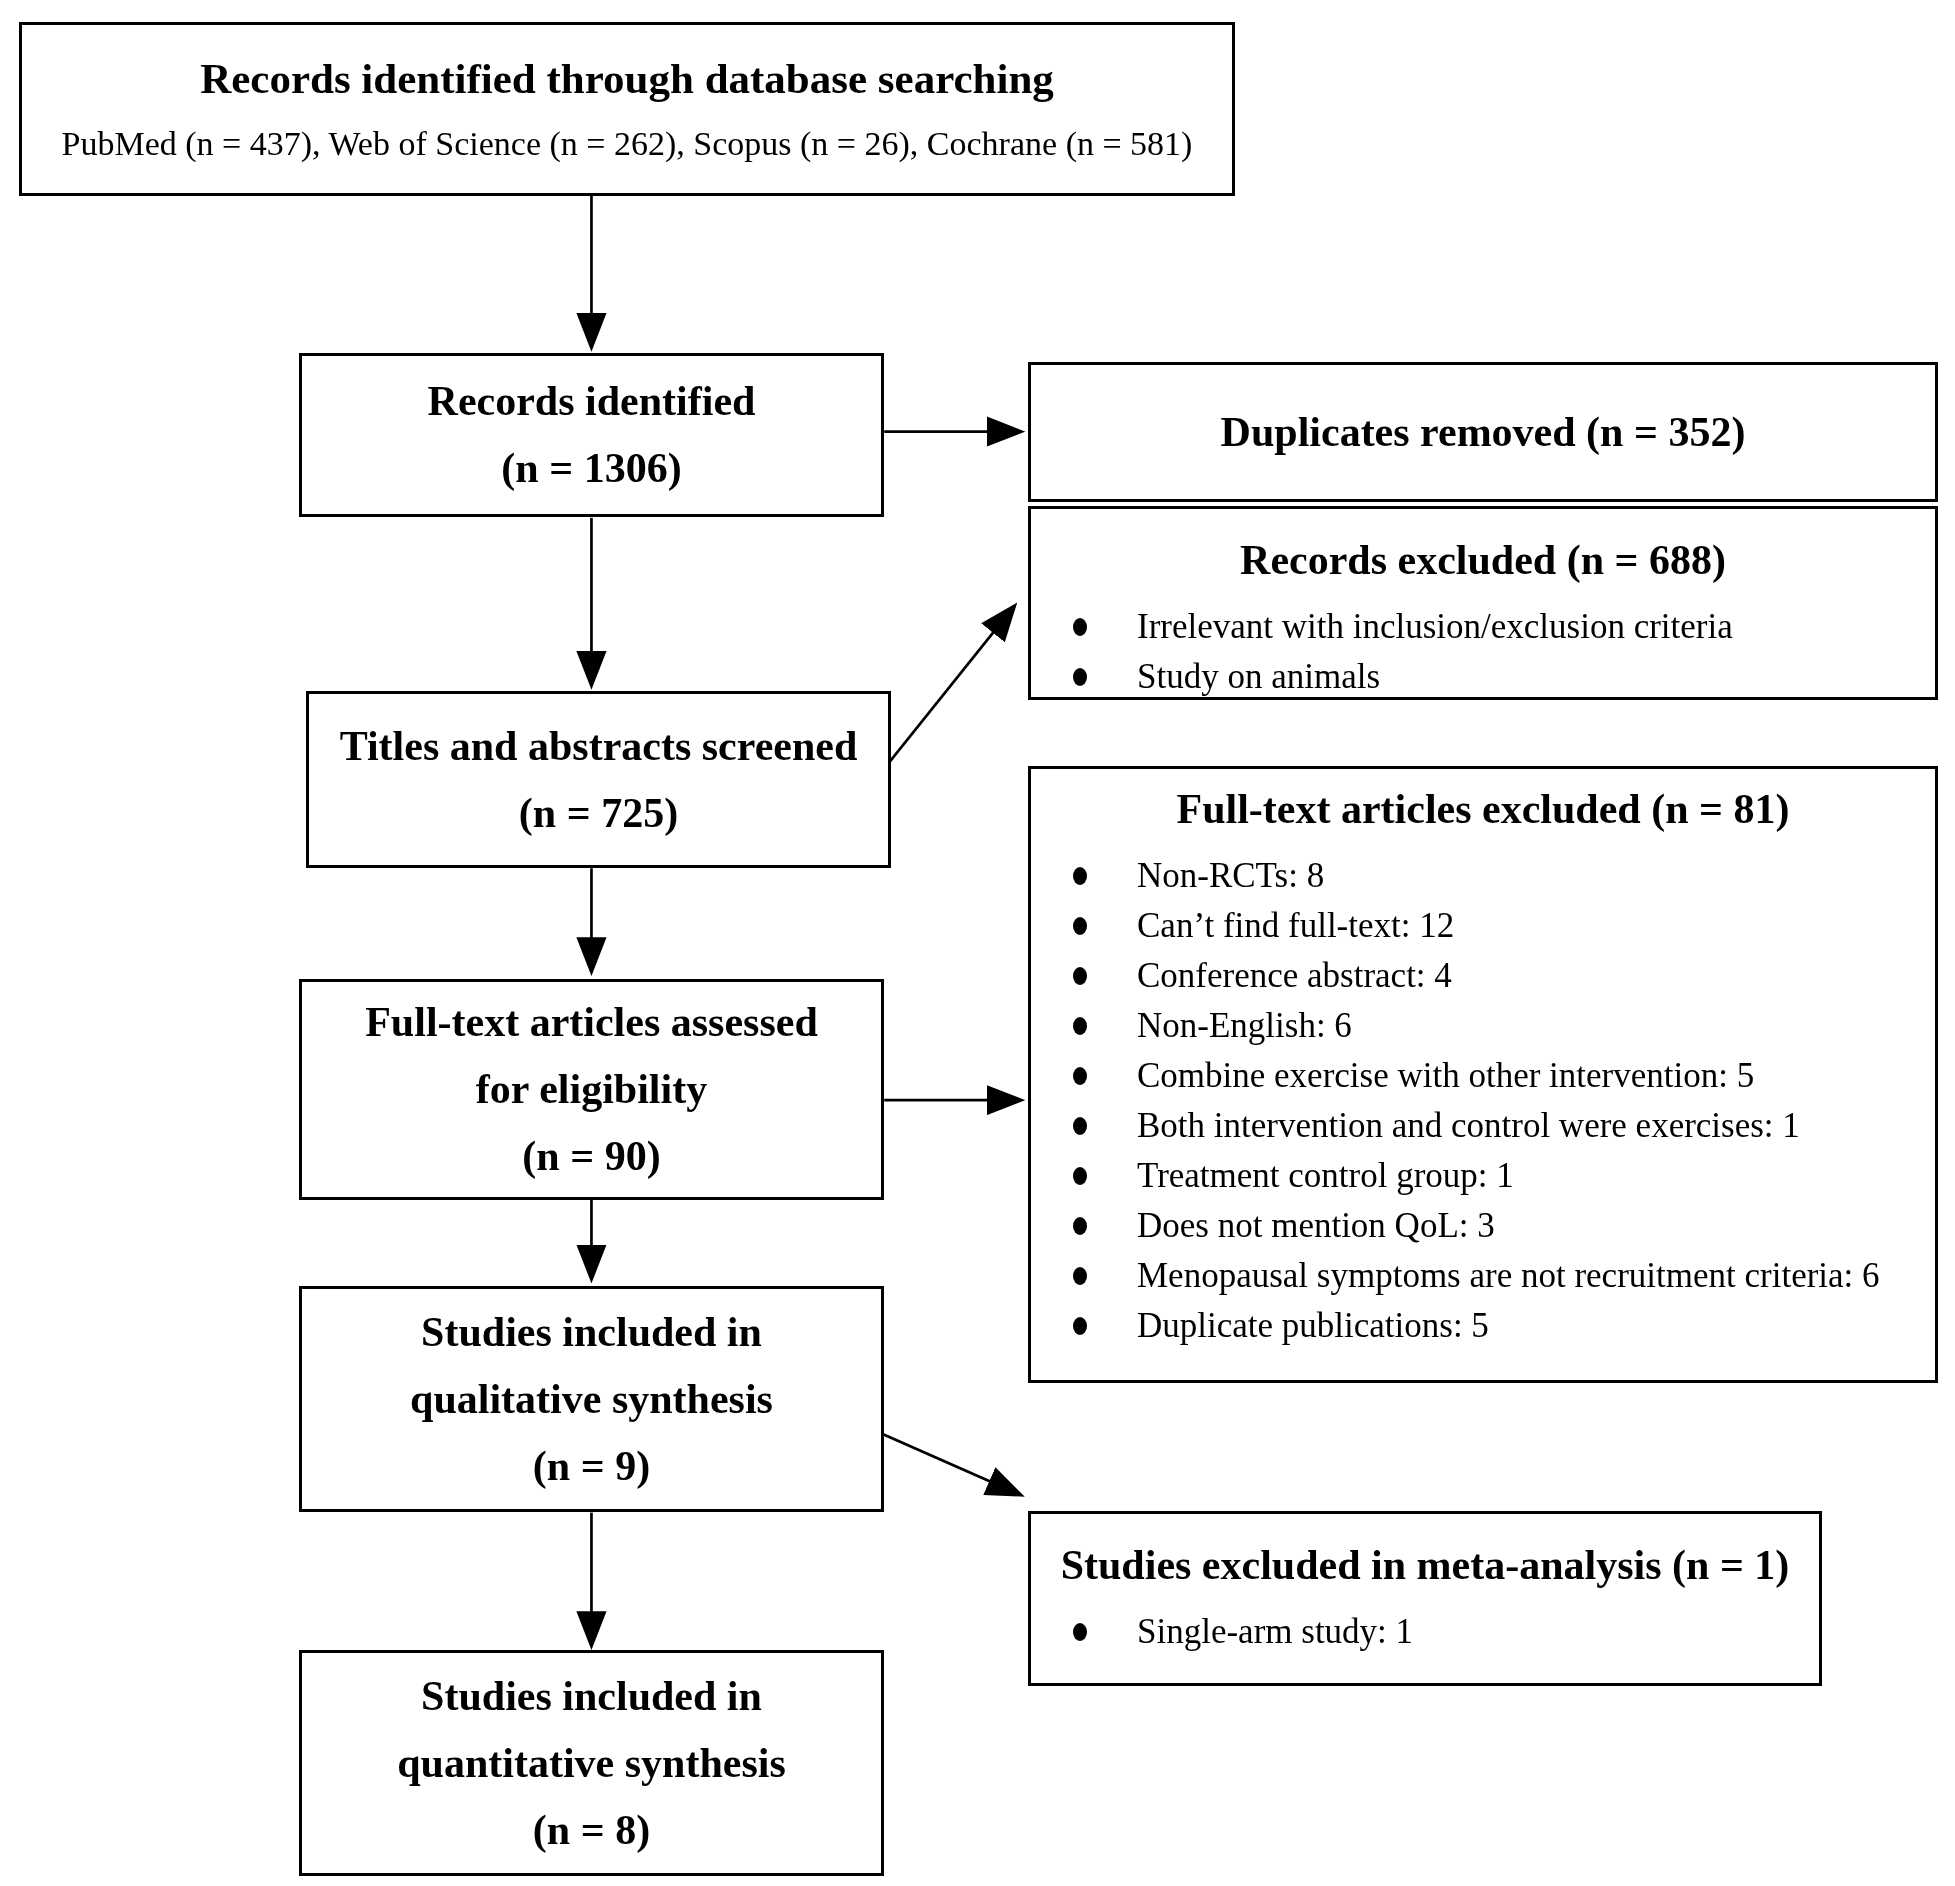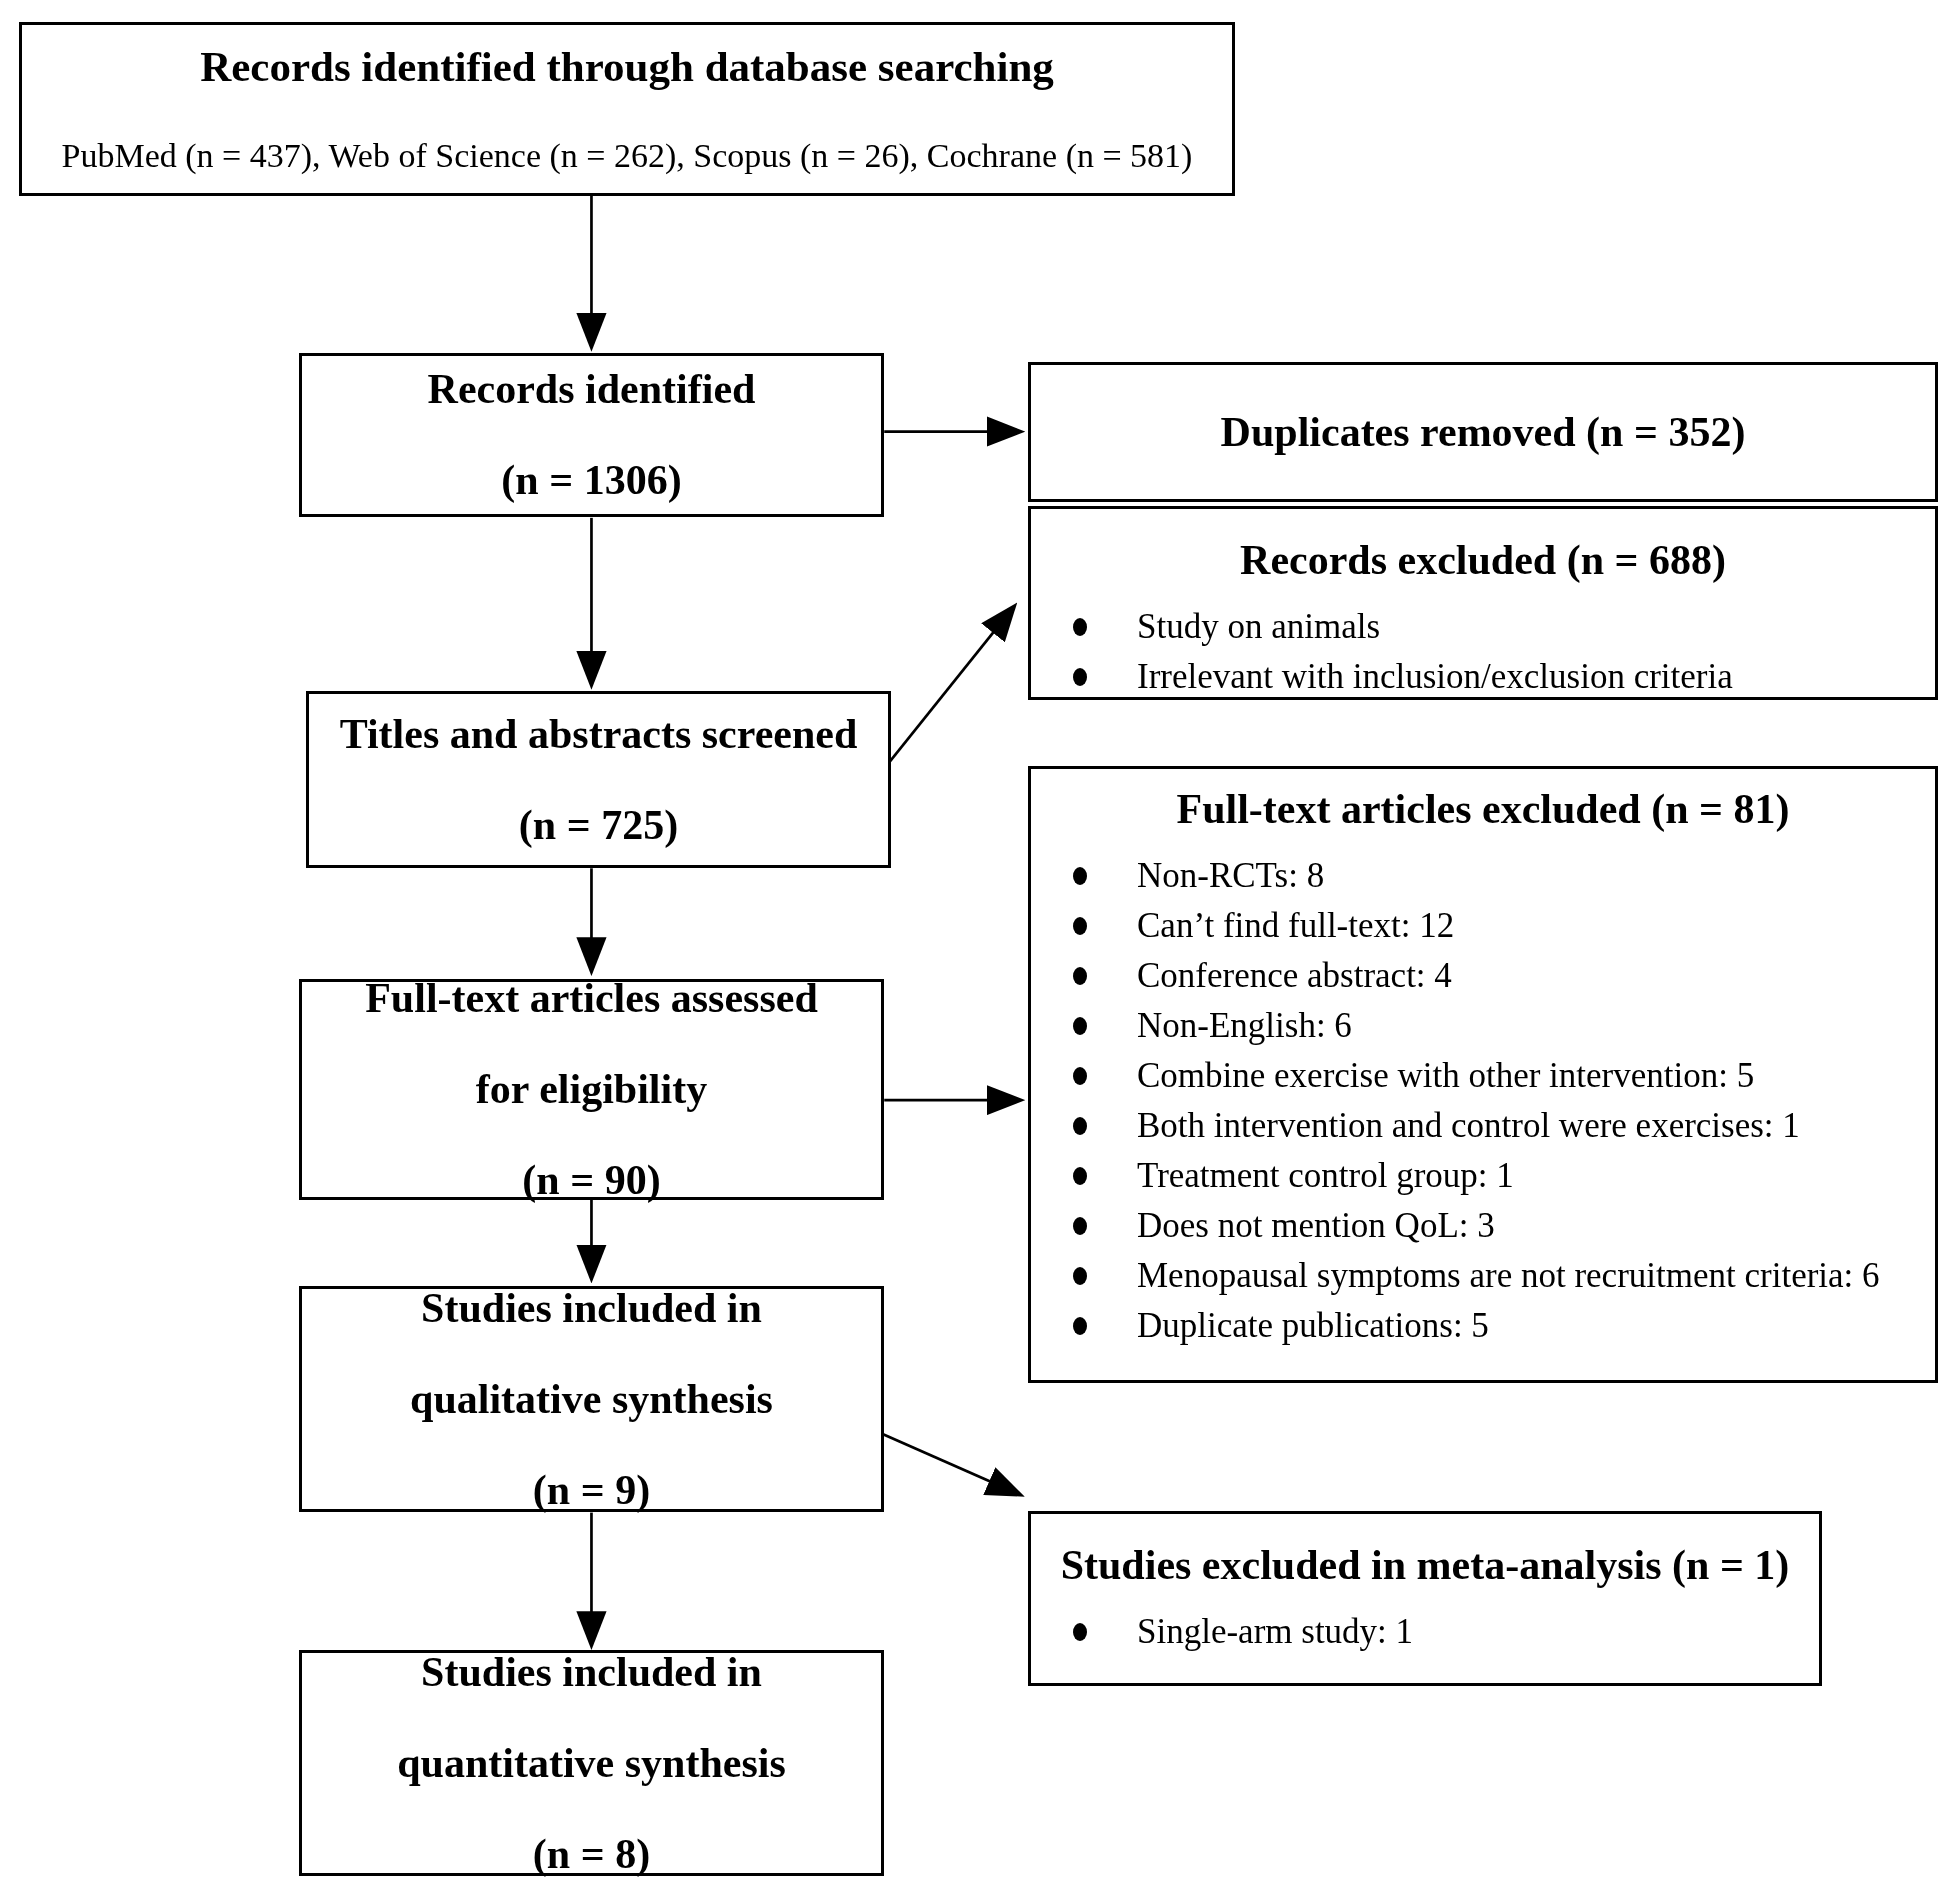--- a/index.html
+++ b/index.html
@@ -7,21 +7,21 @@
     width:1955px; height:1887px; position:relative;
     background:#ffffff; color:#000000;
     font-family:"Liberation Serif", serif;
   }
   .box {
     position:absolute; background:#ffffff;
     border:3.2px solid #000000; box-sizing:border-box;
   }
   .flex-center {
     display:flex; flex-direction:column;
-    justify-content:center; align-items:center; text-align:center;gap:24px;
+    justify-content:center; align-items:center; text-align:center;
   }
   .bold-line { font-weight:bold; font-size:42px; line-height:67px; }
   .id-title   { font-weight:bold; font-size:43px; line-height:54px; }
   .id-subtitle{ font-weight:normal; font-size:34px; line-height:43px; margin-top:16px;text-align:center; }
   .side-title { font-weight:bold; font-size:42px; line-height:57px; text-align:center; }
   .pt-lg { padding-top:22.6px; }
   .pt-sm { padding-top:12px; }
   ul.bullets { list-style:none; margin:13px 0 0 0; padding:0 16px 0 106px; }
   ul.bullets li { position:relative; font-size:35px; line-height:50px; white-space:nowrap; }
   ul.bullets li::before {
@@ -61,22 +61,22 @@
   <div class="bold-line">(n = 1306)</div>
 </div>
 
 <div class="box flex-center" style="left:1028px; top:362px; width:910px; height:140px;">
   <div class="side-title">Duplicates removed (n = 352)</div>
 </div>
 
 <div class="box pt-lg" style="left:1028px; top:506px; width:910px; height:194px;">
   <div class="side-title">Records excluded (n = 688)</div>
   <ul class="bullets">
+      <li>Irrelevant with inclusion/exclusion criteria</li>
       <li>Study on animals</li>
-      <li>Irrelevant with inclusion/exclusion criteria</li>
     </ul>
 </div>
 
 <div class="box flex-center" style="left:306px; top:691px; width:585px; height:177px;">
   <div class="bold-line">Titles and abstracts screened</div>
   <div class="bold-line">(n = 725)</div>
 </div>
 
 <div class="box pt-sm" style="left:1028px; top:766px; width:910px; height:617px;">
   <div class="side-title">Full-text articles excluded (n = 81)</div>

